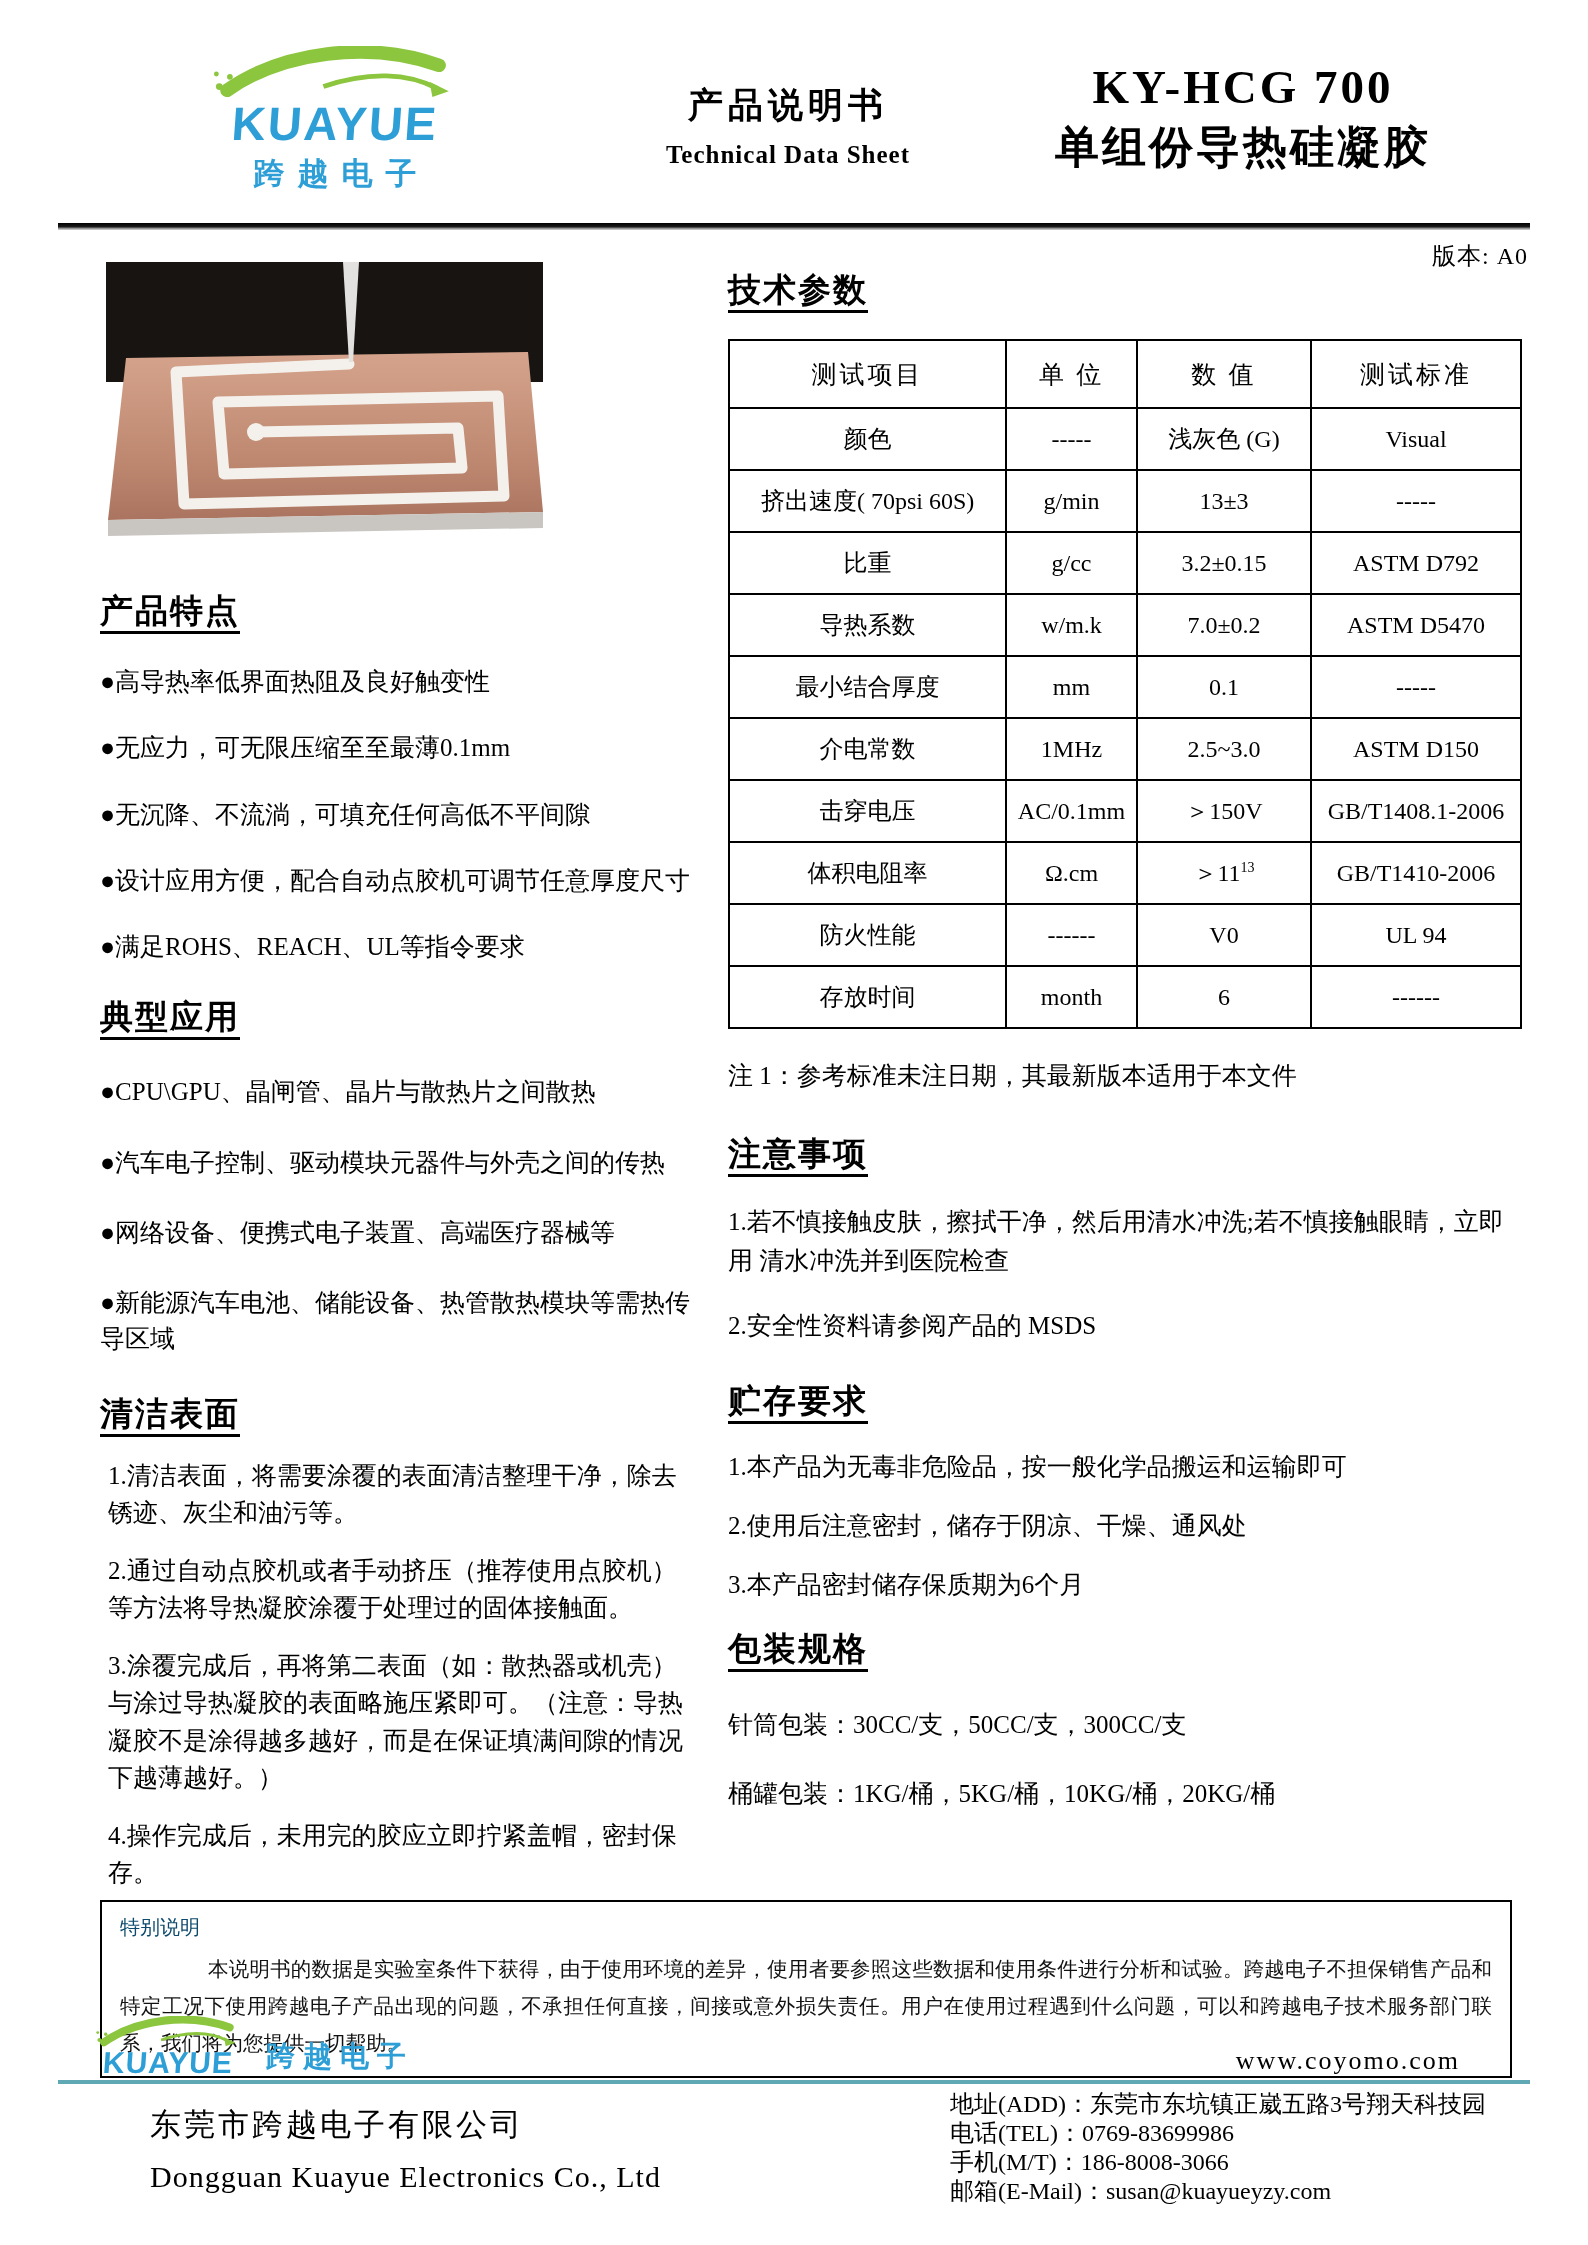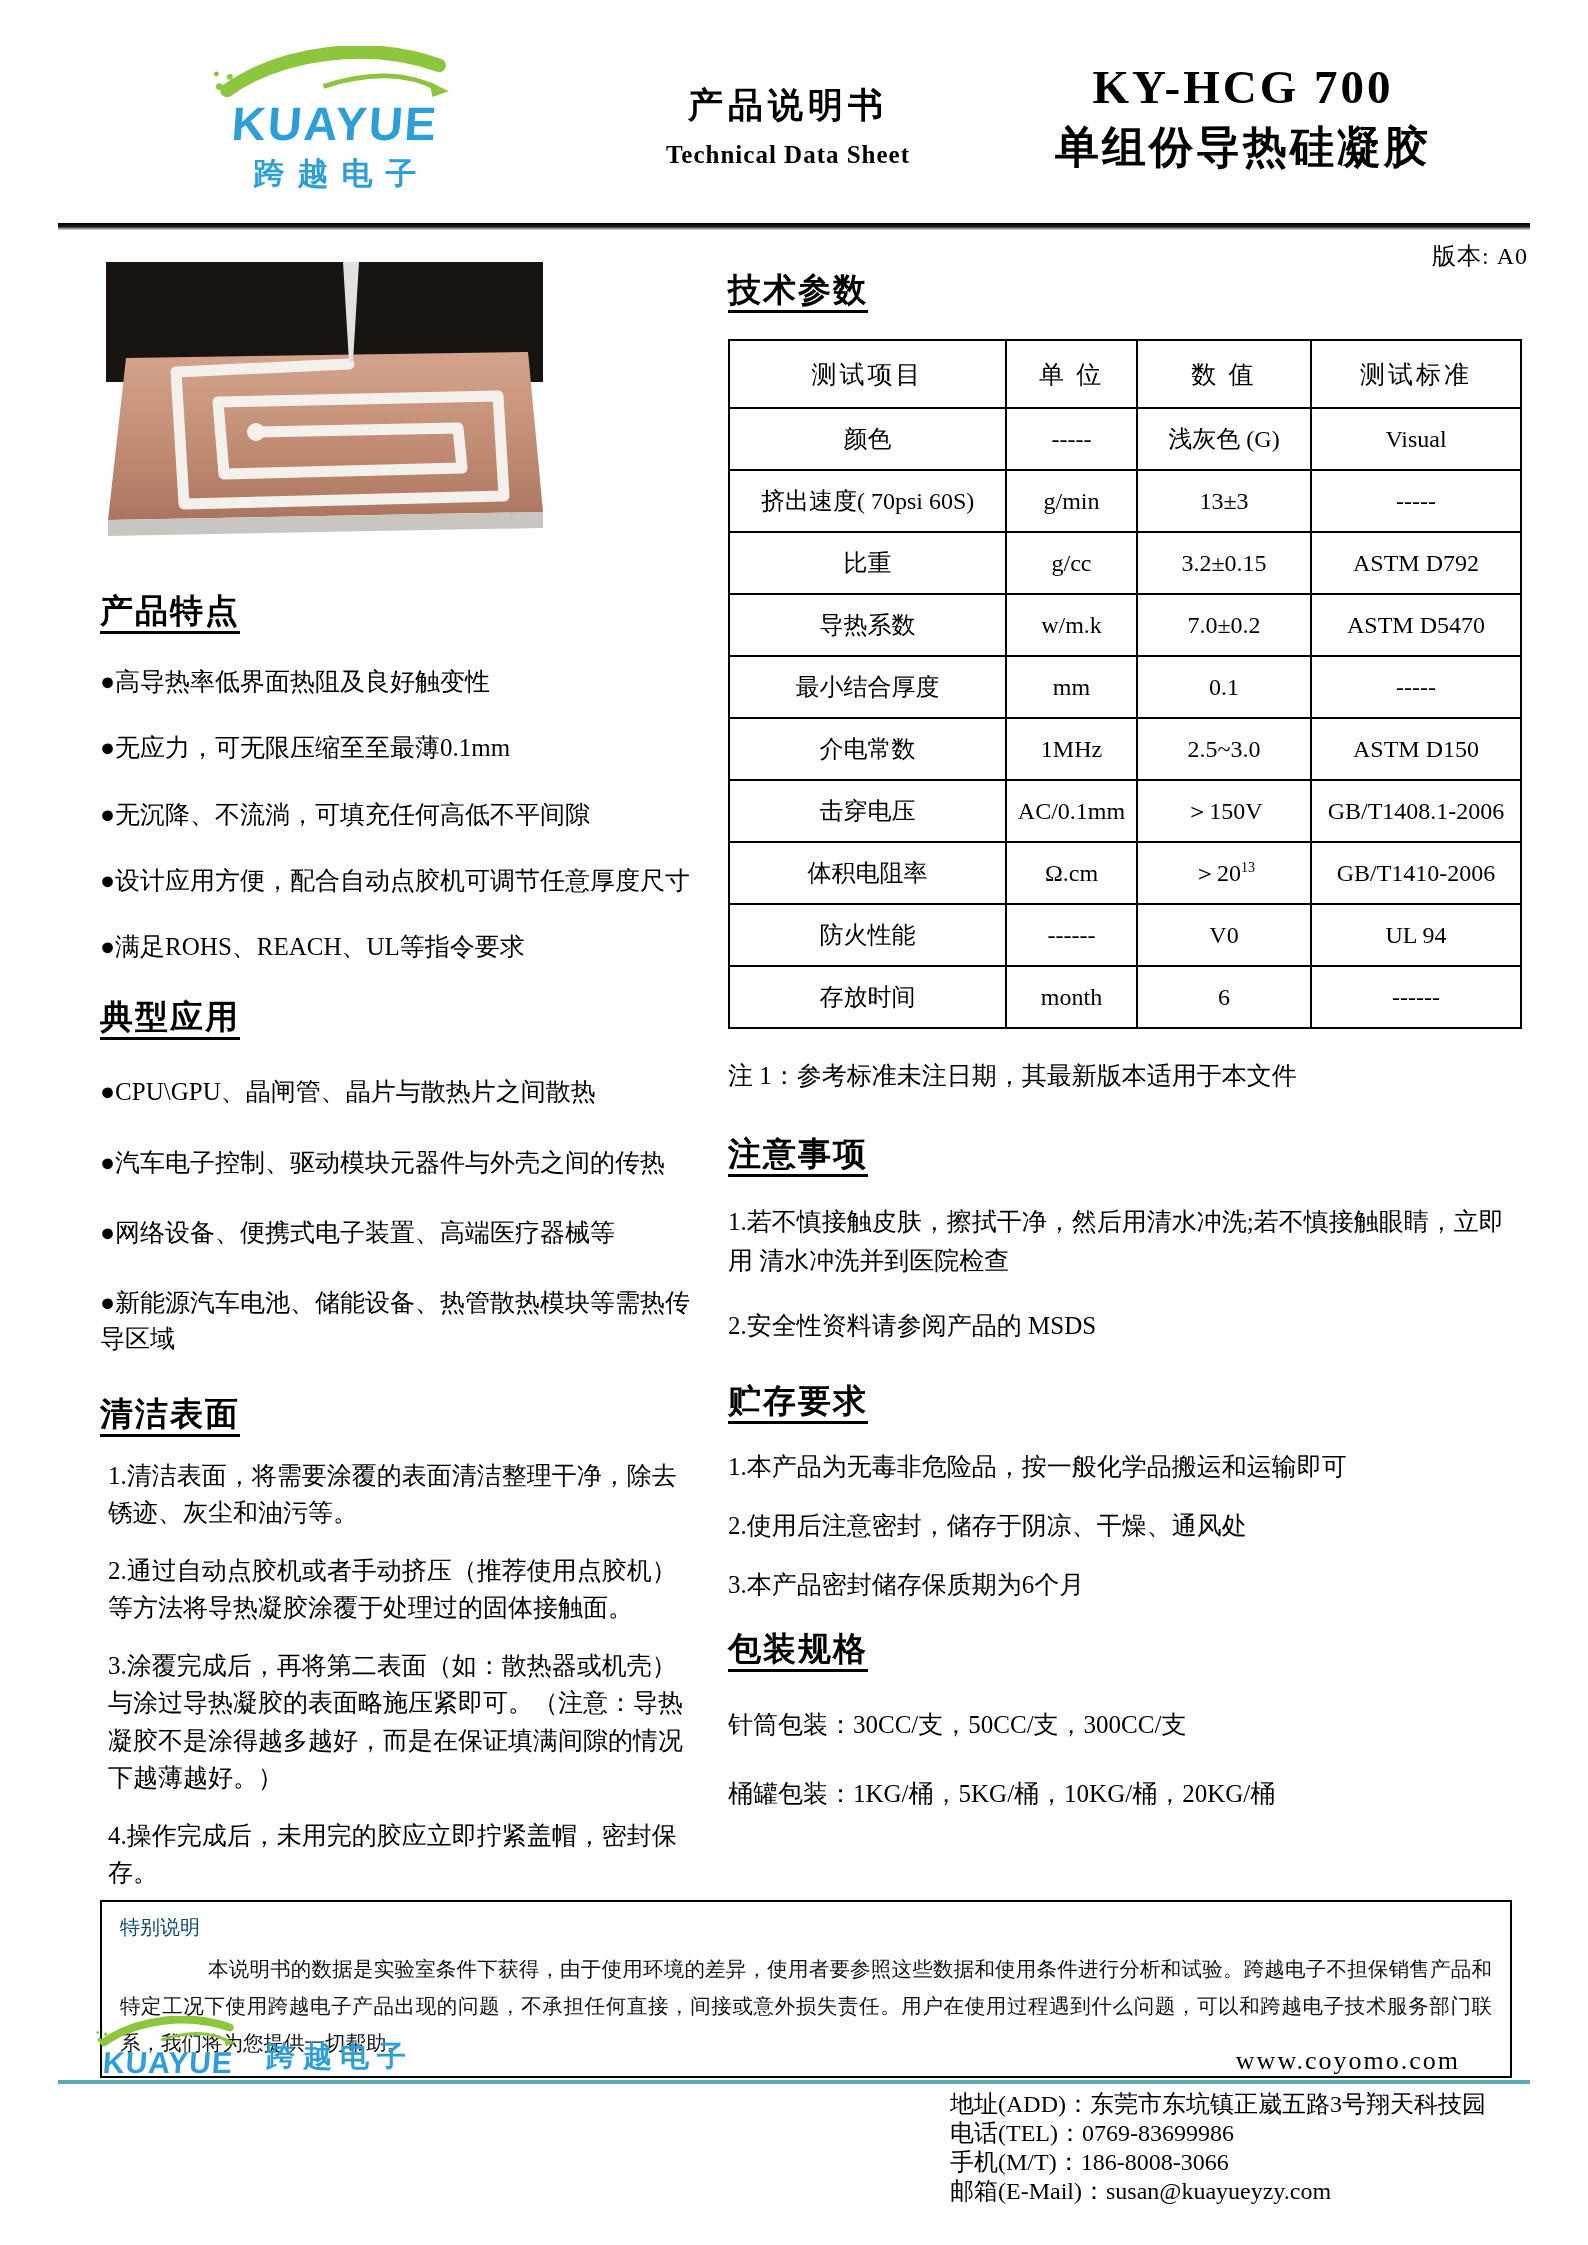--- a/index.html
+++ b/index.html
@@ -212,21 +212,21 @@
       </tr>
       <tr>
         <td>击穿电压</td>
         <td>AC/0.1mm</td>
         <td>＞150V</td>
         <td>GB/T1408.1-2006</td>
       </tr>
       <tr>
         <td>体积电阻率</td>
         <td>Ω.cm</td>
-        <td><span>＞20</span><sup>13</sup></td>
+        <td><span>＞11</span><sup>13</sup></td>
         <td>GB/T1410-2006</td>
       </tr>
       <tr>
         <td>防火性能</td>
         <td>------</td>
         <td>V0</td>
         <td>UL 94</td>
       </tr>
       <tr>
         <td>存放时间</td>
@@ -275,20 +275,24 @@
         <circle cx="7" cy="29" r="2.5" fill="#8cc63f"></circle>
       </svg>
       <div class="fl-brand">KUAYUE</div>
     </div>
     <div class="fl-cn">跨越电子</div>
   </div>
 
   <div class="website">www.coyomo.com</div>
   <div class="teal-line"></div>
 
+  <div class="company">
+    <div class="company-cn">东莞市跨越电子有限公司</div>
+    <div class="company-en">Dongguan Kuayue Electronics Co., Ltd</div>
+  </div>
 
   <div class="contacts">
     <div>地址(ADD)：东莞市东坑镇正崴五路3号翔天科技园</div>
     <div>电话(TEL)：0769-83699986</div>
     <div>手机(M/T)：186-8008-3066</div>
     <div>邮箱(E-Mail)：susan@kuayueyzy.com</div>
   </div>
 
 </div>
 

